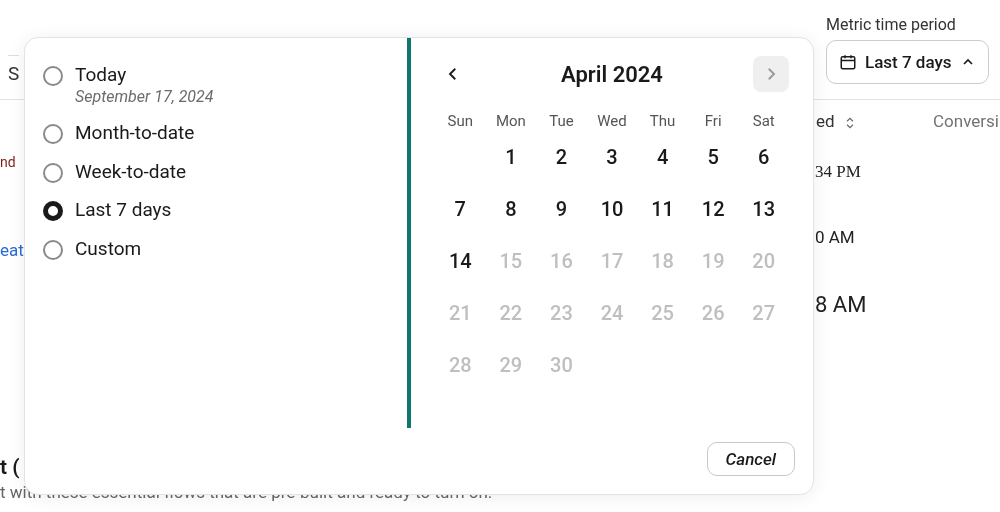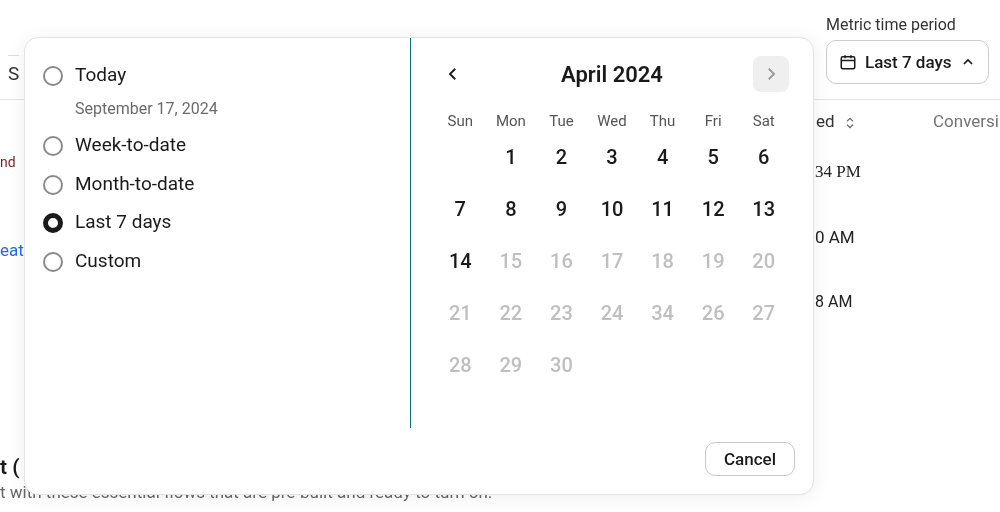--- a/index.html
+++ b/index.html
@@ -11,21 +11,21 @@
   .bg-dropdown .cal-icon svg { width: 18px; height: 18px; display: block; }
   .bg-dropdown .lbl { flex: 1; }
   .bg-dropdown .chev svg { width: 16px; height: 16px; display: block; }
 
   .bg-th1 { position: absolute; top: 111px; left: 816px; font-size: 17px; color: #333; }
   .bg-th1 .sort { display:inline-block; margin-left:4px; vertical-align:middle;}
   .bg-th1 .sort svg { width:14px; height:16px; display:block; stroke:#666;}
   .bg-th2 { position: absolute; top: 111px; left: 933px; font-size: 17px; color: #737373; }
   .bg-row1 { position: absolute; top: 162px; left: 815px; font-size: 17px; color: #222; font-family: Liberation Serif, serif; }
   .bg-row2 { position: absolute; top: 227px; left: 815px; font-size: 17px; color: #222; }
-  .bg-row3 { position: absolute; top: 292px; left: 815px; font-size: 16px; color: #222; }
+  .bg-row3 { position: absolute; top: 292px; left: 815px; font-size: 22px; color: #222; }
 
   .bg-left-s { position: absolute; top: 55px; left: 8px; font-size: 19px; color: #333; border-top:1px solid #ddd; padding-top:6px;}
   .bg-left-ea { position: absolute; top: 240px; left: 0; font-size: 17px; color: #2a6bd6; }
   .bg-left-nd { position: absolute; top: 154px; left: 0; font-size: 14px; color: #7f1d1d; }
   .bg-t-c { position: absolute; top: 455px; left: 0; font-size: 21px; font-weight: 650; color: #1a1a1a; }
   .bg-t-sub { position: absolute; top: 482px; left: 0; font-size: 17px; color: #666; }
 
   
   .picker {
     position: absolute;
@@ -34,35 +34,35 @@
     background: #fff;
     border: 1px solid #e3e3e3;
     border-radius: 14px;
     box-shadow: 0 2px 18px rgba(0,0,0,0.07);
     display: flex;
     flex-direction: column;
   }
   .picker-body { flex: 1; display: flex; }
   .picker-side {
     width: 386px;
-    border-right: 1px solid #0f766e;
+    border-right: 4px solid #0f766e;
     padding: 18px 18px;
   }
   .radio-row {
     display: flex; align-items: flex-start; gap: 12px;
     padding: 8px 0; cursor: pointer;
   }
   .radio-outer {
     width: 20px; height: 20px; border: 2px solid #8a8a8a; border-radius: 50%;
     display: flex; align-items: center; justify-content: center;
     flex-shrink: 0; margin-top: 2px;
   }
   .radio-row.selected .radio-outer { border: 5px solid #1a1a1a; }
   .radio-label { font-size: 19px; color: #1a1a1a; line-height: 1.2; }
-  .radio-sub { font-size: 16px; color: #6b6b6b; margin-top: 12px; }
+  .radio-sub { font-size: 16px; color: #6b6b6b; margin-top: 0px; font-style: italic; }
 
   .picker-cal {
     flex: 1; padding: 18px 24px;
   }
   .cal-head { display: flex; align-items: center; justify-content: space-between; margin-bottom: 10px; gap: 30px; }
   .cal-nav {
     width: 36px; height: 36px; border-radius: 8px; display: flex; align-items: center; justify-content: center;
     cursor: pointer;
   }
   .cal-nav.disabled { background: #efefef; cursor: default; }
@@ -74,21 +74,21 @@
   .day { height: 34px; line-height: 34px; color: #1a1a1a; }
   .day.dim { color: #bfbfbf; font-weight: 500; }
   .blank { height: 34px; }
 
   .picker-footer {
     display: flex; justify-content: flex-end; gap: 12px;
     padding: 14px 18px 18px;
   }
   .btn {
     height: 24px; padding: 16px 18px; border-radius: 10px; font-size: 17px; font-weight: 550;
-    display: flex; align-items: center; cursor: pointer; border: none;
+    display: flex; align-items: center; cursor: pointer; border: none; font-style: italic;
   }
   .btn-cancel { background: #fff; border: 1px solid #c8c8c8; color: #1a1a1a; }
   .btn-apply { background: #1a1a1a; color: #fff; }
   .hr-top { position:absolute; left:0; right:0; top:99px; border-top:1px solid #e3e3e3;}
 </style>
 </head>
 <body>
 
 <div class="hr-top"></div>
 
@@ -134,27 +134,27 @@
         <div class="radio-row">
           <div class="radio-outer"></div>
           <div>
             <div class="radio-label">Today</div>
             <div class="radio-sub">September 17, 2024</div>
           </div>
         </div>
         <div class="radio-row">
           <div class="radio-outer"></div>
           <div>
+            <div class="radio-label">Month-to-date</div>
+          </div>
+        </div>
+        <div class="radio-row">
+          <div class="radio-outer"></div>
+          <div>
             <div class="radio-label">Week-to-date</div>
-          </div>
-        </div>
-        <div class="radio-row">
-          <div class="radio-outer"></div>
-          <div>
-            <div class="radio-label">Month-to-date</div>
           </div>
         </div>
         <div class="radio-row selected">
           <div class="radio-outer"></div>
           <div>
             <div class="radio-label">Last 7 days</div>
           </div>
         </div>
         <div class="radio-row">
           <div class="radio-outer"></div>
@@ -205,21 +205,21 @@
           <div class="day dim">15</div>
           <div class="day dim">16</div>
           <div class="day dim">17</div>
           <div class="day dim">18</div>
           <div class="day dim">19</div>
           <div class="day dim">20</div>
           <div class="day dim">21</div>
           <div class="day dim">22</div>
           <div class="day dim">23</div>
           <div class="day dim">24</div>
-          <div class="day dim">34</div>
+          <div class="day dim">25</div>
           <div class="day dim">26</div>
           <div class="day dim">27</div>
           <div class="day dim">28</div>
           <div class="day dim">29</div>
           <div class="day dim">30</div>
         </div>
     </div>
   </div>
   <div class="picker-footer">
     <button class="btn btn-cancel">Cancel</button>

